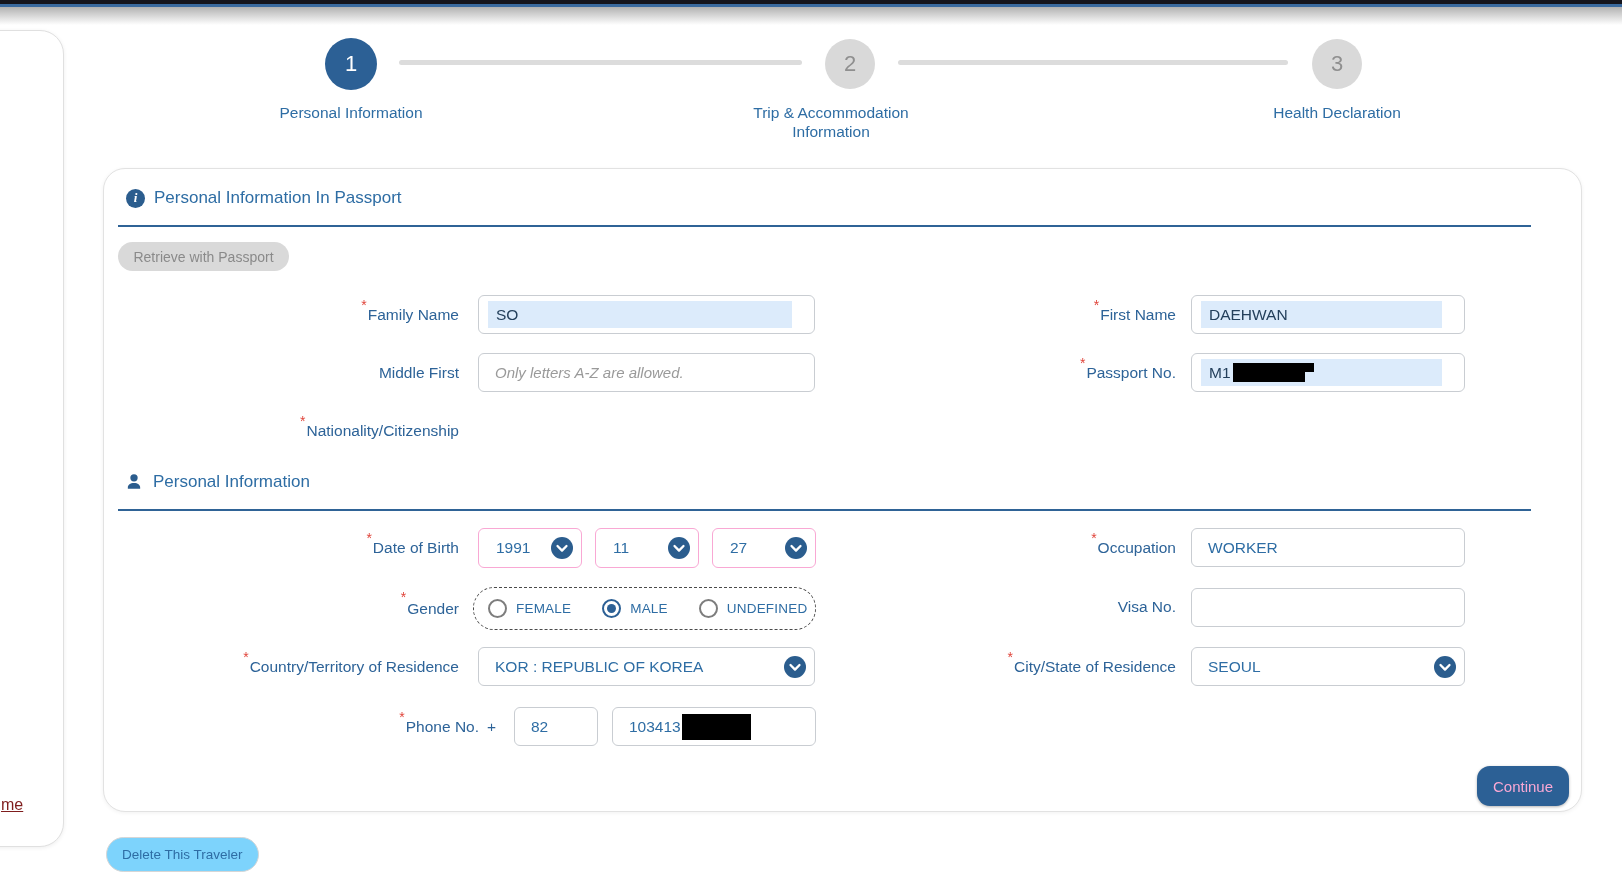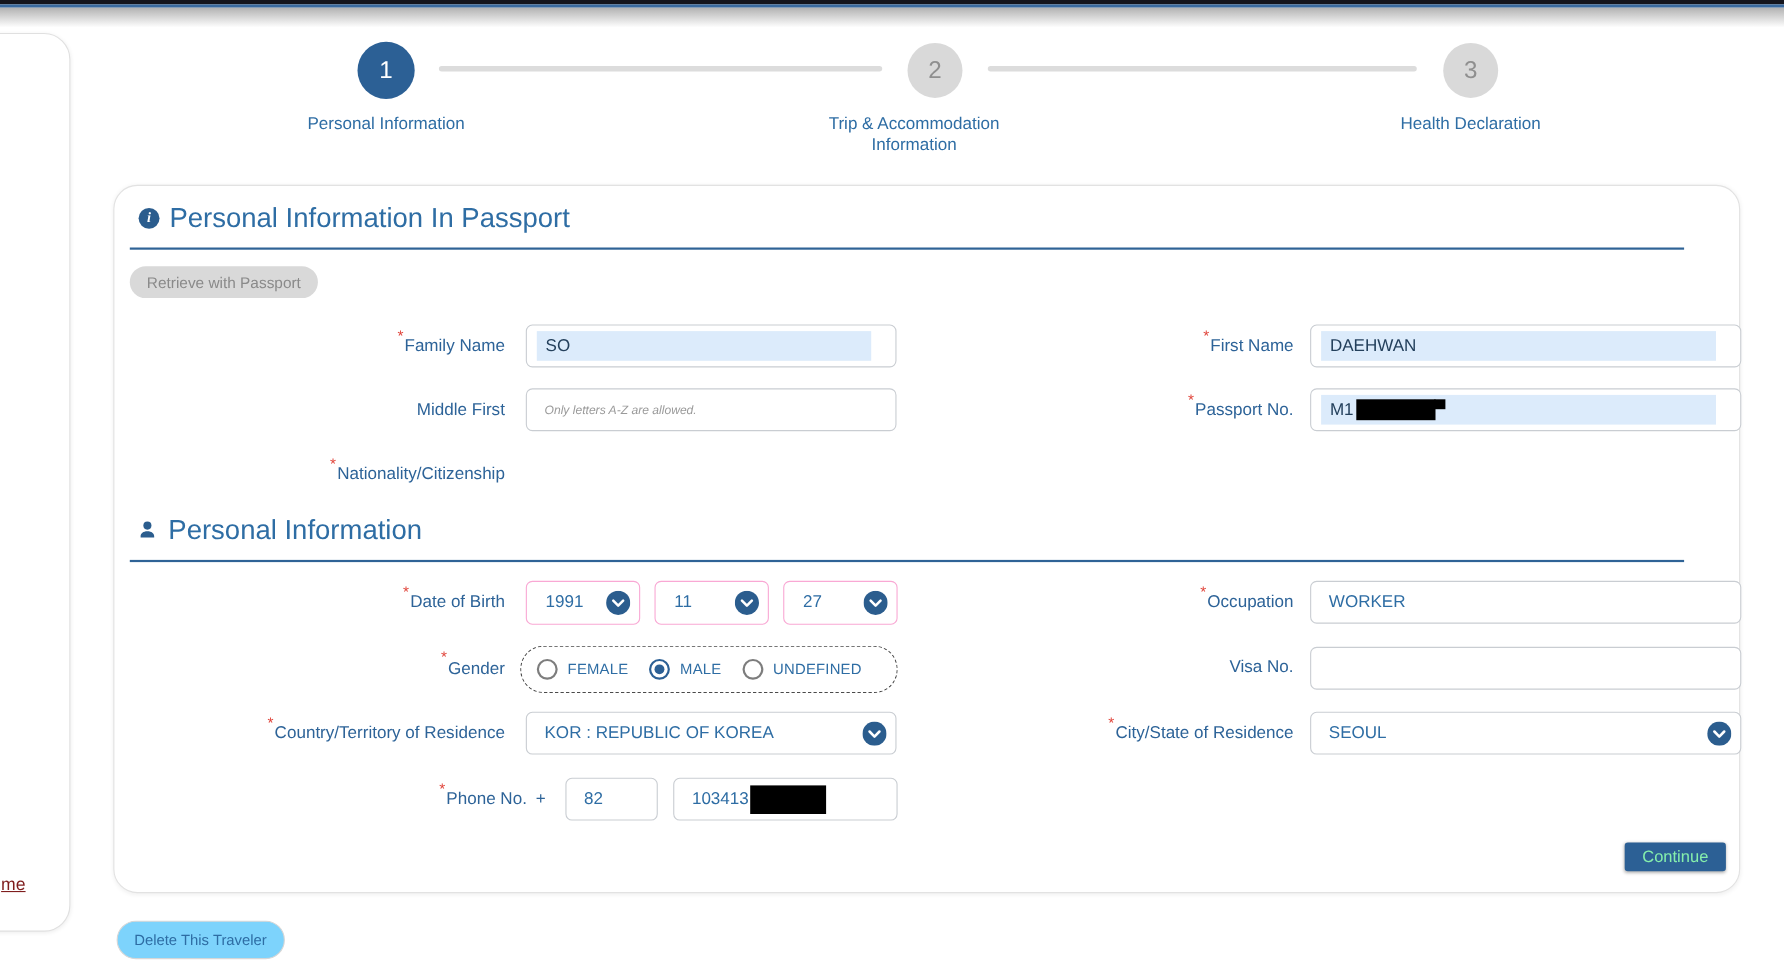--- a/index.html
+++ b/index.html
@@ -38,21 +38,21 @@
   .sl-3 { left:1187px; top:103px; width:300px; }
 
   
   .card { position:absolute; left:103px; top:168px; width:1479px; height:644px;
           background:#fff; border:1px solid #e2e2e2; border-radius:22px;
           box-shadow:0 1px 4px rgba(0,0,0,.06); }
 
   .sec-hdr { position:absolute; display:flex; align-items:center; gap:9px; height:26px; }
   .hdr-1 { left:22px; top:16px; }
   .hdr-2 { left:20px; top:300px; }
-  .sec-title { color:#2e6da4; font-size:25px; white-space:nowrap; }
+  .sec-title { color:#2e6da4; font-size:17px; white-space:nowrap; }
   .info-icon { width:19px; height:19px; border-radius:50%; background:#2b5d8e; color:#fff;
                display:flex; align-items:center; justify-content:center;
                font-family:"Liberation Serif", serif; font-style:italic; font-weight:bold;
                font-size:13px; }
   .person-icon { width:20px; height:20px; display:block; }
   .divider { position:absolute; left:14px; width:1413px; height:2px; background:#2f6396; }
   .div-1 { top:56px; } .div-2 { top:340px; }
 
   .retrieve-btn { position:absolute; left:14px; top:73px; width:171px; height:29px;
                   background:#d9d9d9; border:none; border-radius:15px; color:#8a8a8a;
@@ -65,61 +65,61 @@
          white-space:nowrap; }
   .lbl-r { position:absolute; left:720px; top:0; width:352px; height:100%; text-align:right;
            color:#2d6398; font-size:15.5px; display:flex; align-items:center; justify-content:flex-end;
            white-space:nowrap; }
   .req { color:#e0443a; font-size:14px; margin-right:1px; align-self:flex-start; line-height:20px; }
 
   .fld { position:absolute; top:0; height:39px; border:1px solid #c9cdd2; border-radius:6px;
          background:#fff; display:flex; align-items:center; font-size:15.5px; color:#2e6da4;
          overflow:hidden; }
   .fld-l { left:374px; width:337px; }
-  .fld-r { left:1087px; width:392px; }
+  .fld-r { left:1087px; width:274px; }
   .fld .pad { padding-left:16px; }
   .fill { position:absolute; left:9px; right:22px; top:5px; bottom:5px; background:#dcebfb;
           display:flex; align-items:center; padding-left:8px; }
   .val-dark { color:#24405c; font-size:15.5px;text-align:right; }
-  .placeholder { color:#9a9a9a; font-style:italic; font-size:11px; padding-left:16px; }
+  .placeholder { color:#9a9a9a; font-style:italic; font-size:15px; padding-left:16px; }
 
   .select { cursor:pointer; }
   .chev { position:absolute; right:8px; top:50%; margin-top:-11px; }
 
   .redact { display:inline-block; position:relative; width:72px; height:19px; background:#000;
             margin-left:2px; }
   .redact::after { content:""; position:absolute; right:-9px; top:0; width:10px; height:9px; background:#000; }
   .redact2 { display:inline-block; width:69px; height:26px; background:#000; margin-left:1px; }
 
   
   .dob-wrap { position:absolute; left:374px; top:0; width:338px; height:40px; display:flex; gap:13px; }
   .dob { position:relative; width:104px; height:40px; border:1px solid #f9a8d4; border-radius:6px;
          display:flex; align-items:center; font-size:15.5px; color:#2e6da4; cursor:pointer; }
   .dob .pad { padding-left:17px; }
 
   
   .gender-box { position:absolute; left:369px; top:0; width:343px; height:43px;
                 border:1px dashed #4a4a4a; border-radius:21px; display:flex; align-items:center;
-                gap:19px; padding:0 14px; }
+                gap:31px; padding:0 14px; }
   .g-opt { display:flex; align-items:center; gap:9px; cursor:pointer; }
   .radio { width:19px; height:19px; border:2px solid #7d7d7d; border-radius:50%; position:relative;
            background:#fff; flex:none; }
   .radio.checked { border-color:#2c6095; }
   .radio.checked::after { content:""; position:absolute; left:3px; top:3px; right:3px; bottom:3px;
                           border-radius:50%; background:#2c6095; }
   .g-txt { color:#2e6da4; font-size:13.5px; letter-spacing:.2px; }
 
   
   .plus { position:absolute; left:383px; top:0; width:16px; height:100%; display:flex;
           align-items:center; color:#2d6398; font-size:15.5px; }
   .phone-cc { position:absolute; left:410px; top:0; width:84px; height:39px; }
   .phone-num { position:absolute; left:508px; top:0; width:204px; height:39px; }
 
-  .continue-btn { position:absolute; right:12px; top:597px; width:92px; height:26px;
-                  background:#2c6095; color:#86efac; border:none; border-radius:3px; font-size:15px;
+  .continue-btn { position:absolute; right:12px; top:597px; width:92px; height:40px;
+                  background:#2c6095; color:#f9a8d4; border:none; border-radius:13px; font-size:15px;
                   font-family:inherit; cursor:pointer; box-shadow:0 1px 3px rgba(0,0,0,.3); }
 
   .delete-btn { position:absolute; left:106px; top:837px; height:35px; padding:0 15px;
                 background:#7dd3fc; border:1px solid #d6d6d6; border-radius:18px; color:#2e6da4;
                 font-size:13.5px; font-family:inherit; cursor:pointer; white-space:nowrap; }
 
   
   .r1 { top:126px; } .r2 { top:184px; } .r3 { top:242px; }
   .r4 { top:359px; } .r5 { top:418px; } .r6 { top:478px; } .r7 { top:538px; }
 </style>

